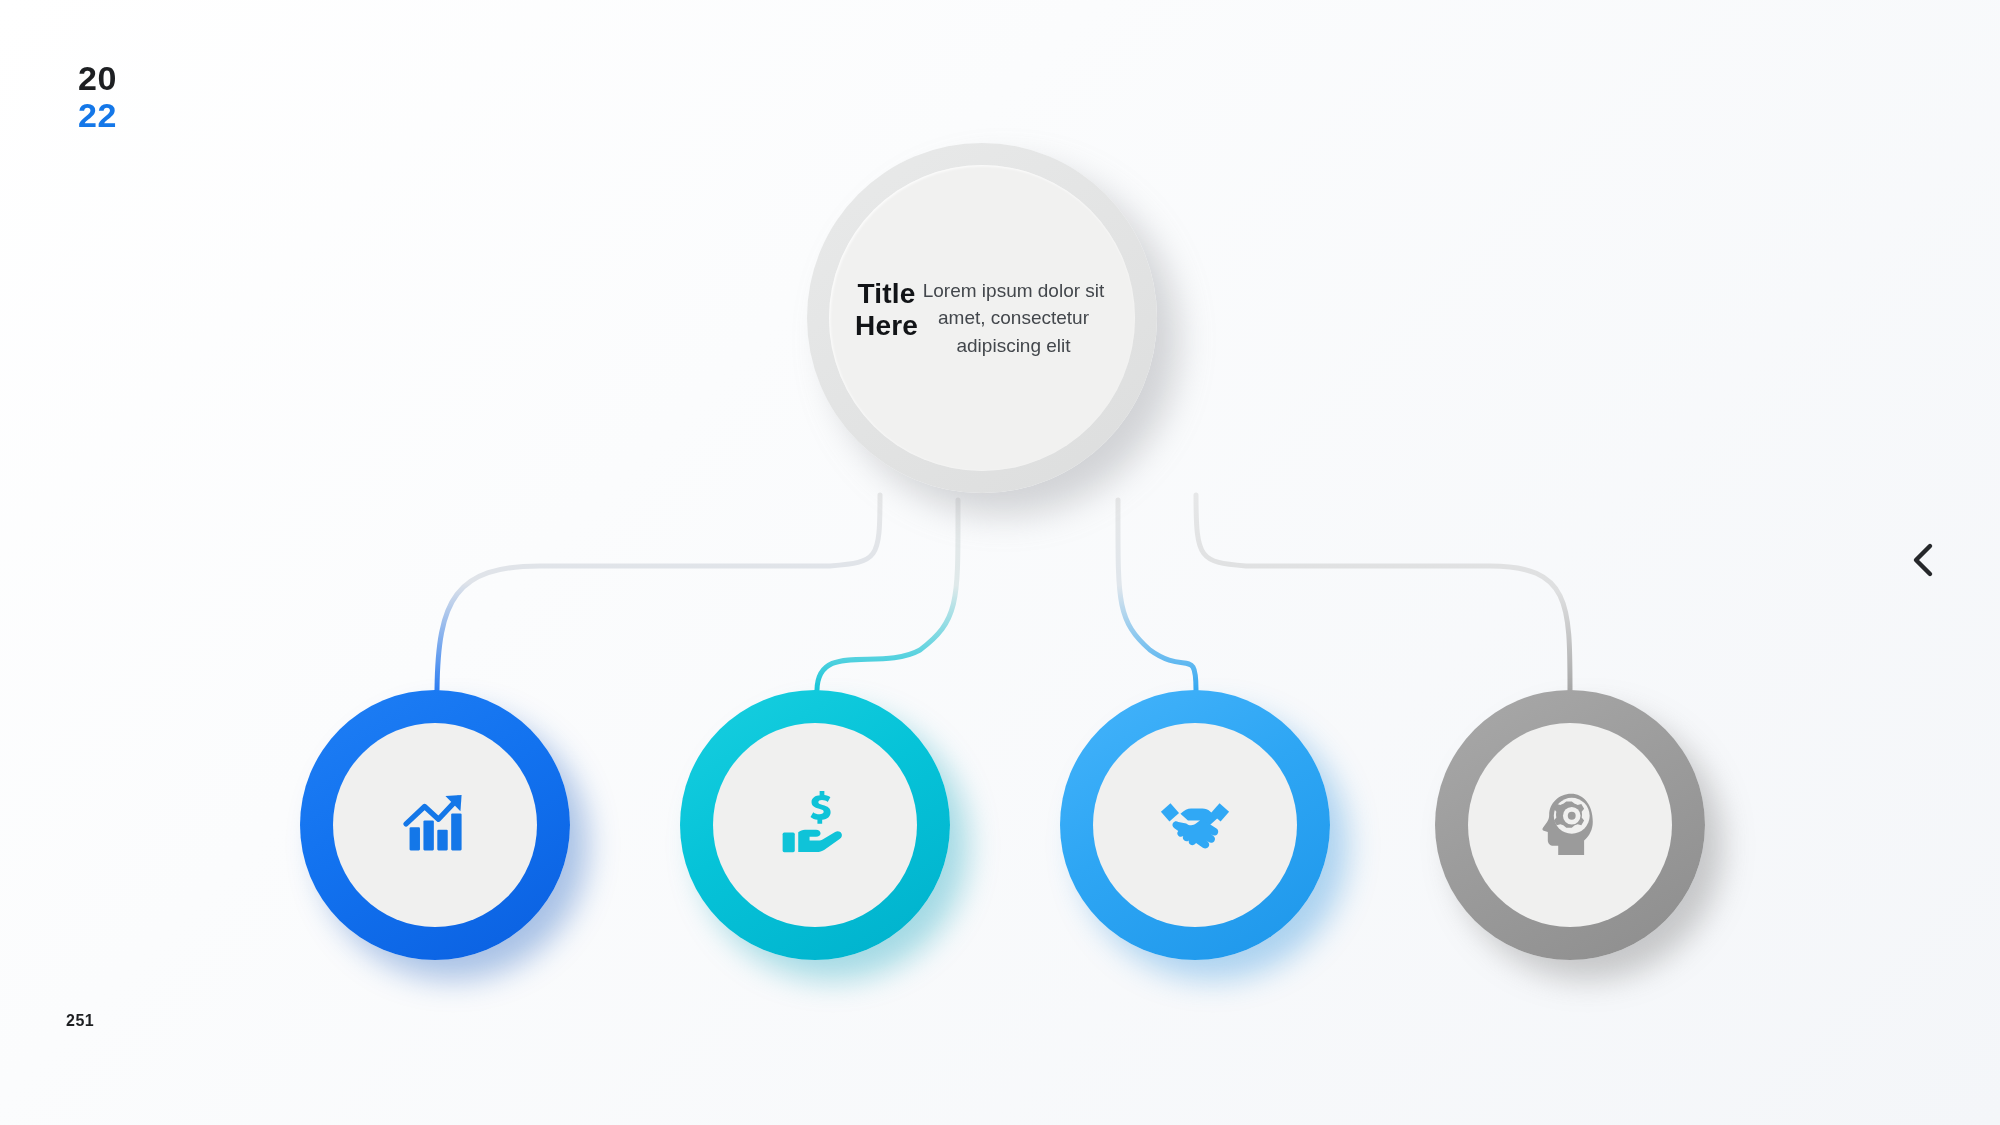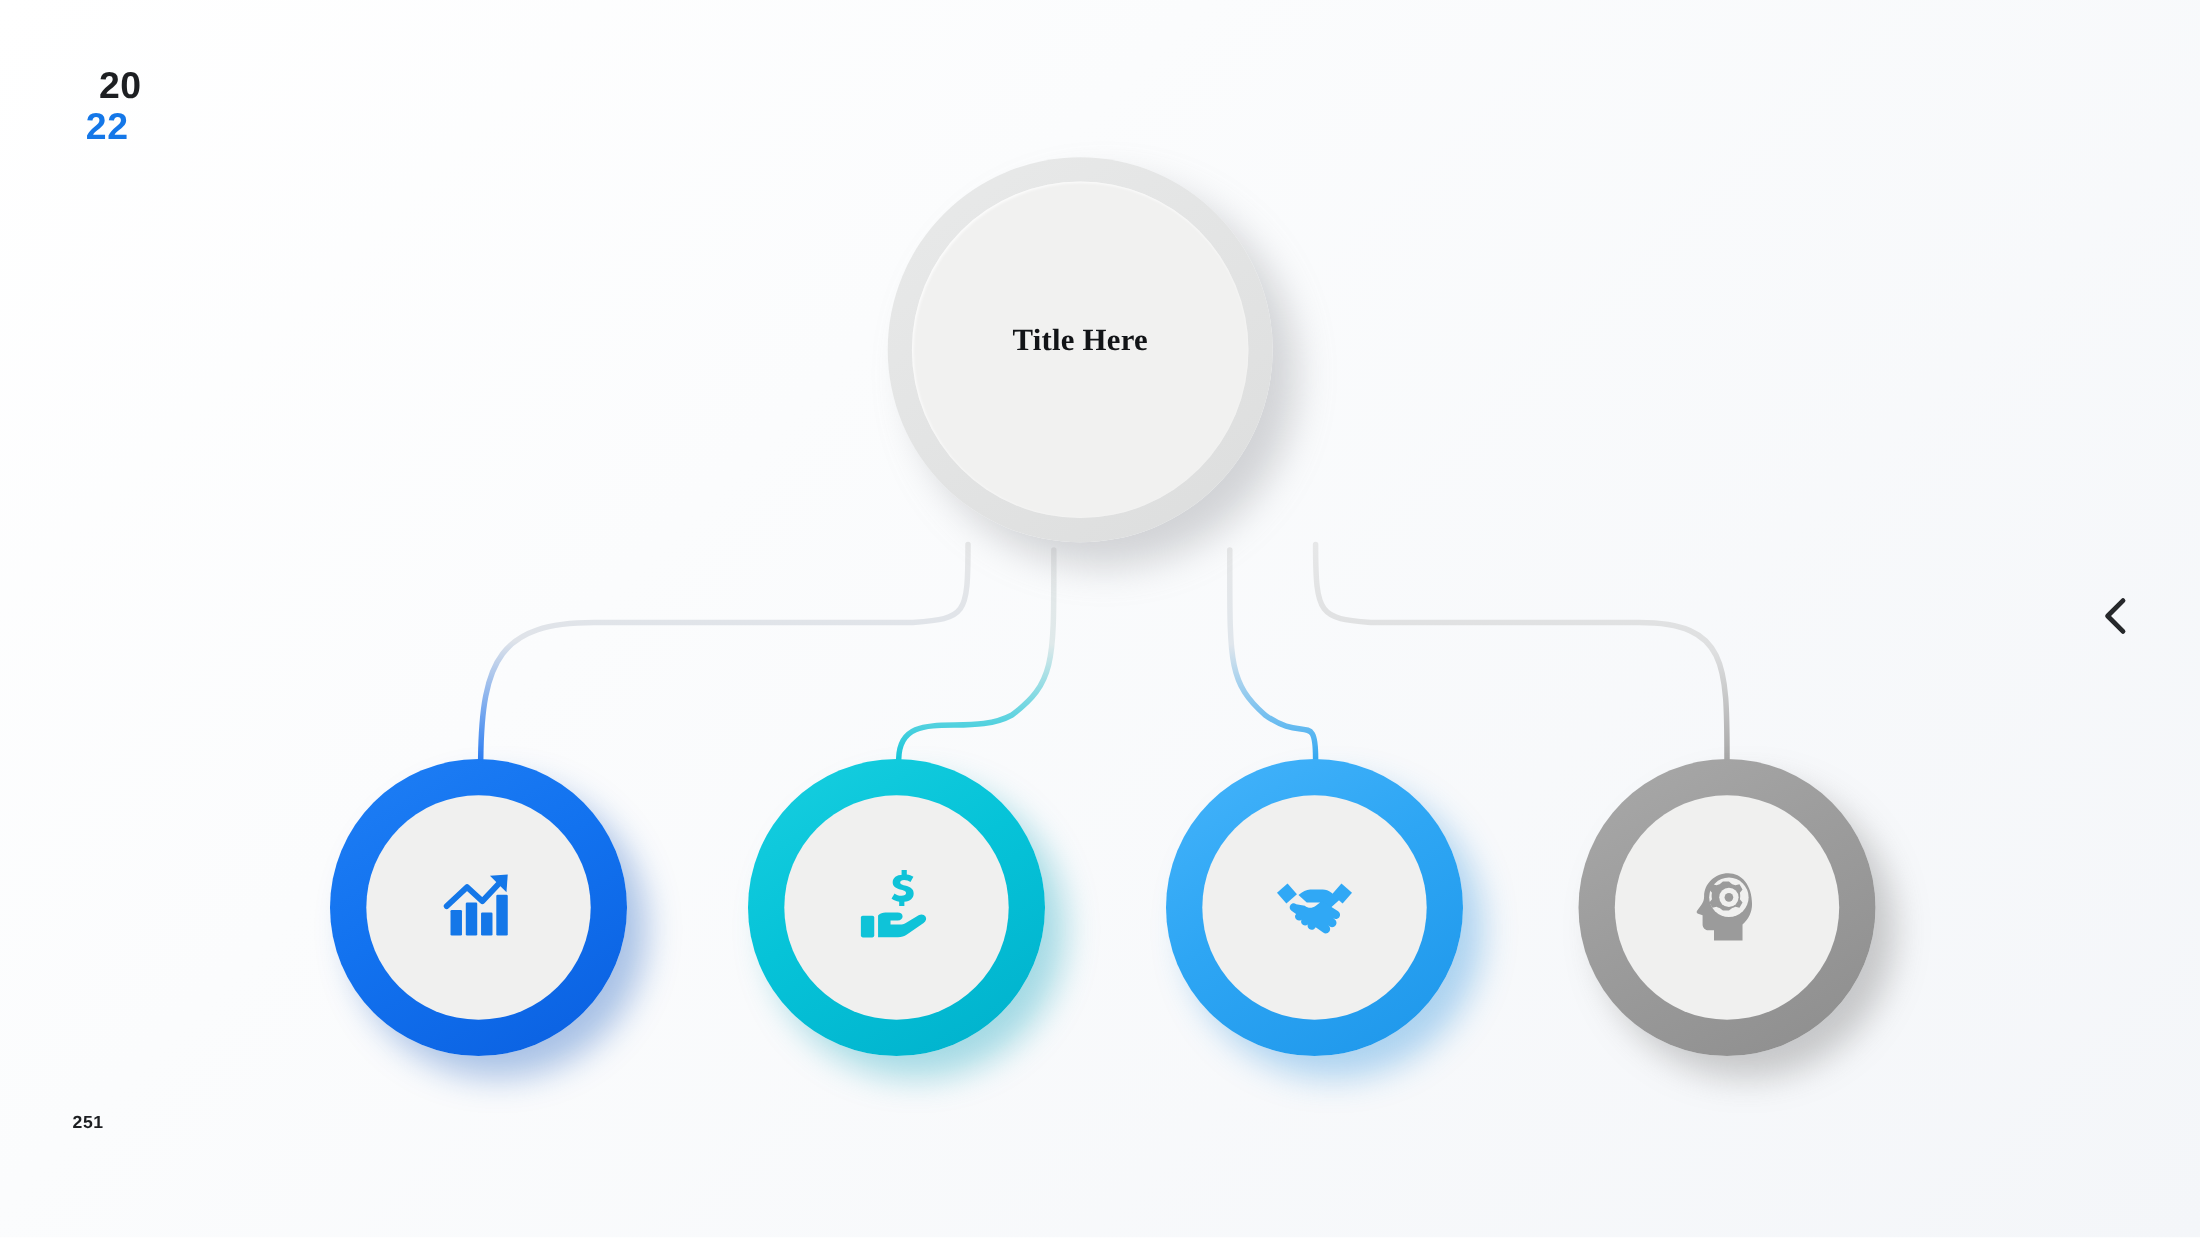--- a/index.html
+++ b/index.html
@@ -23,21 +23,21 @@
   
   #year-block {
     position: absolute;
     left: 78px;
     top: 60px;
     line-height: 1.08;
     font-weight: bold;
     font-size: 34px;
     letter-spacing: 0.5px;
   }
-  #year-block .year-top   { color: #1d1f22; display: block; margin-left: 12px; }
+  #year-block .year-top   { color: #1d1f22; display: block; }
   #year-block .year-bottom{ color: #1477e8; display: block; }
 
   
   #page-number {
     position: absolute;
     left: 66px;
     top: 1012px;
     font-size: 16px;
     font-weight: bold;
     color: #1d1f22;
@@ -92,21 +92,20 @@
     border-radius: 50%;
     background: #f1f1f0;
     box-shadow: inset 1px 1px 3px rgba(255,255,255,0.9);
     display: flex;
     flex-direction: row;
     align-items: center;
     justify-content: center;
     text-align: center;
     padding: 0 26px;
     box-sizing: border-box;
-    font-family: Liberation Serif, serif;
   }
   #center-node .center-title {
     font-size: 28px;
     font-weight: bold;
     color: #121417;
     margin-bottom: 16px;
     letter-spacing: 0.2px;
   }
   #center-node .center-desc {
     font-size: 19px;
@@ -187,20 +186,21 @@
 
     <path d="M 1118 500 C 1118 600 1116 620 1150 650 C 1186 676 1196 646 1196 690" fill="none" stroke="url(#grad-2)" stroke-width="5" stroke-linecap="round"></path>
 
     <path d="M 1196 495 C 1196 560 1200 562 1246 566 L 1490 566 C 1570 566 1570 604 1570 690" fill="none" stroke="url(#grad-3)" stroke-width="5" stroke-linecap="round"></path>
   </svg>
 
   <div id="center-node">
     <div class="outer"></div>
     <div class="inner">
       <div class="center-title">Title Here</div>
+      <div class="center-desc">Lorem ipsum dolor sit amet, consectetur adipiscing elit</div>
     </div>
   </div>
 
   <div class="leaf-node" style="left:300px; top:690px;">
     <div class="ring" style="background:linear-gradient(150deg,#1f7ff5 0%,#1272ef 45%,#0a5fe0 100%);
                 box-shadow: 18px 20px 30px rgba(20,90,190,0.35);"></div>
     <div class="ring-core">
       <svg class="leaf-icon" viewBox="0 0 64 64">
         <g fill="#1477e8">
           <rect x="10" y="34" width="9" height="20" rx="1"></rect>

